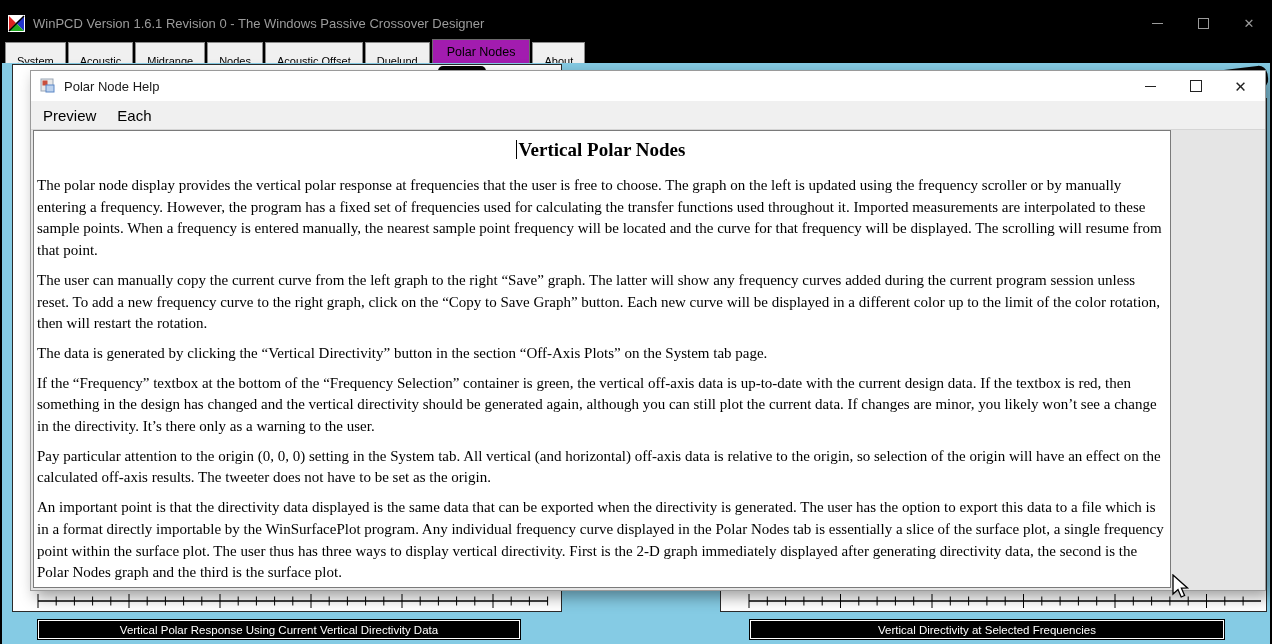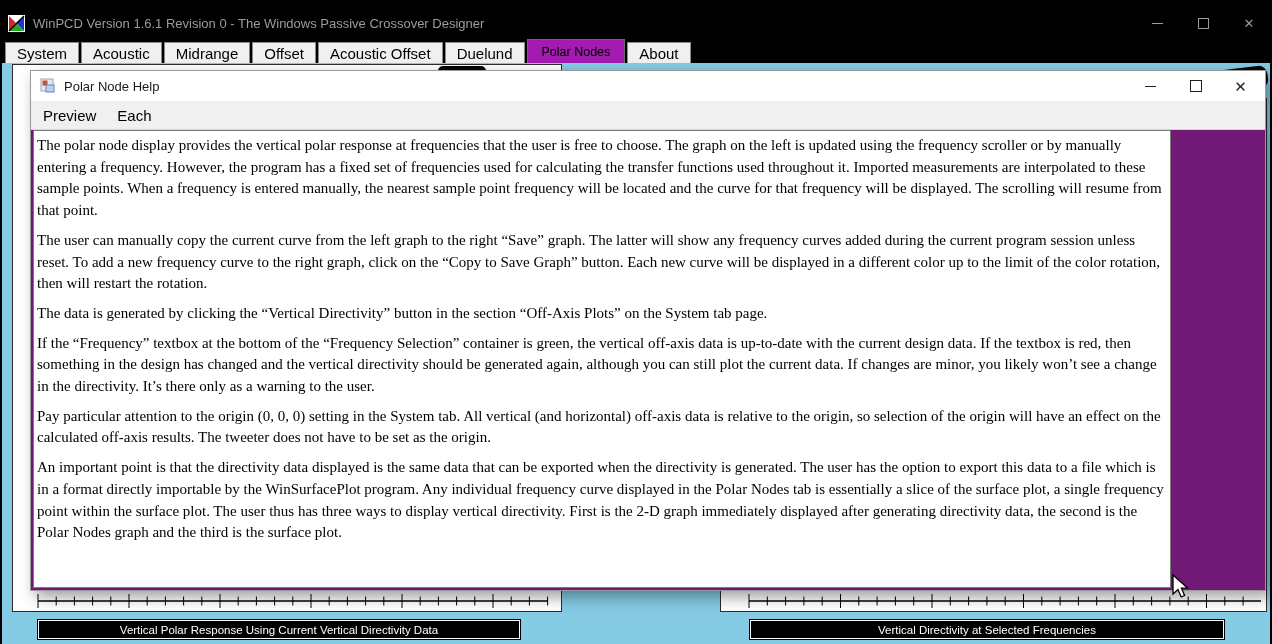--- a/index.html
+++ b/index.html
@@ -11,42 +11,42 @@
   .app-icon{width:17px;height:17px;margin-left:8px;flex:0 0 auto;}
   .title-text{color:#9b9b9b;font-size:13px;margin-left:8px;white-space:nowrap;}
   .win-controls{position:absolute;right:0;top:0;height:31px;display:flex;}
   .win-btn{width:46px;height:31px;display:flex;align-items:center;justify-content:center;cursor:default;}
   .glyph-min{width:11px;height:1px;background:#9b9b9b;}
   .glyph-max{width:9px;height:9px;border:1px solid #9b9b9b;}
   .glyph-close{color:#9b9b9b;font-size:13px;line-height:13px;}
 
   
   .tabstrip{position:absolute;left:0;top:31px;width:1272px;height:24px;background:#000;display:flex;align-items:flex-end;padding-left:5px;box-sizing:border-box;}
-  .tab{background:#f0f0f0;color:#000;font-size:15px;height:21px;line-height:21px;padding:0 11px;margin-right:2px;border:1px solid #8a8a8a;border-bottom:none;box-sizing:border-box;}
+  .tab{background:#f0f0f0;color:#000;font-size:11px;height:21px;line-height:21px;padding:8px 11px;margin-right:2px;border:1px solid #8a8a8a;border-bottom:none;box-sizing:border-box;}
   .tab.active{background:#a21caf;height:24px;line-height:24px;padding:0 14px;font-size:12.5px;border-color:#6a6a6a;position:relative;z-index:3;}
 
   
   .main{position:absolute;left:0;top:55px;width:1272px;height:589px;background:#85cbe4;border-left:2px solid #000;border-right:2px solid #000;box-sizing:border-box;}
   .bottom-strip{position:absolute;left:0;top:637px;width:1272px;height:7px;background:#000;}
 
   .panel{position:absolute;background:#fff;border:1px solid #2b2b2b;box-sizing:border-box;}
   #left-panel{left:10px;top:1px;width:550px;height:548px;}
   #right-panel{left:718px;top:35px;width:547px;height:514px;}
   .panel svg{position:absolute;left:0;top:0;}
 
   .badge{position:absolute;left:1212px;top:5px;width:54px;height:23px;background:#050505;border-radius:9px;transform:rotate(-7deg);display:flex;align-items:center;justify-content:center;z-index:4;}
   .badge span{color:#d8b233;font-size:11px;font-weight:bold;font-style:italic;letter-spacing:.5px;}
 
   .caption-bar{position:absolute;top:557px;height:19px;background:#000;border:1px solid #fff;outline:1px solid #000;box-sizing:border-box;display:flex;align-items:center;justify-content:center;z-index:2;}
   #caption-left{left:36px;width:482px;}
   #caption-right{left:748px;width:474px;}
   .caption-bar span{color:#fff;font-size:11.5px;white-space:nowrap;}
 
   
-  .dialog{position:absolute;left:28px;top:7px;width:1236px;height:521px;background:#701a75;border:1px solid #9a9a9a;box-sizing:border-box;box-shadow:5px 6px 14px rgba(0,0,0,.38);z-index:10;}
+  .dialog{position:absolute;left:28px;top:7px;width:1236px;height:521px;background:#e5e5e5;border:1px solid #9a9a9a;box-sizing:border-box;box-shadow:5px 6px 14px rgba(0,0,0,.38);z-index:10;}
   .dlg-titlebar{position:absolute;left:0;top:0;width:100%;height:30px;background:#fff;display:flex;align-items:center;}
   .dlg-icon{width:16px;height:16px;margin-left:9px;flex:0 0 auto;}
   .dlg-title{font-size:13px;color:#1a1a1a;margin-left:8px;}
   .dlg-controls{position:absolute;right:2px;top:0;height:30px;display:flex;}
   .dlg-btn{width:45px;height:30px;display:flex;align-items:center;justify-content:center;}
   .dlg-min{width:11px;height:1px;background:#222;}
   .dlg-max{width:10px;height:10px;border:1.4px solid #222;}
   .dlg-close{color:#222;font-size:15px;line-height:15px;}
   .dlg-menubar{position:absolute;left:0;top:30px;width:100%;height:29px;background:#f0f0f0;border-bottom:1px solid #d5d5d5;display:flex;align-items:center;box-sizing:border-box;}
   .menu-item{font-size:15px;color:#000;padding:0 9px;height:25px;line-height:25px;margin-left:3px;}
@@ -82,21 +82,21 @@
       <div class="win-btn">
           <span class="glyph-close">✕</span>
         </div>
     </div>
   </div>
 
   <div class="tabstrip">
     <div class="tab">System</div>
     <div class="tab">Acoustic</div>
     <div class="tab">Midrange</div>
-    <div class="tab">Offset</div>
+    <div class="tab">Nodes</div>
     <div class="tab">Acoustic Offset</div>
     <div class="tab">Duelund</div>
     <div class="tab active">Polar Nodes</div>
     <div class="tab">About</div>
   </div>
 
   <div class="main">
 
     <div class="panel" id="left-panel">
       <svg id="left-gfx" width="548" height="546" viewBox="0 0 548 546">
@@ -222,20 +222,21 @@
           <div class="dlg-btn">
               <span class="dlg-close">✕</span>
             </div>
         </div>
       </div>
       <div class="dlg-menubar">
         <span class="menu-item">Preview</span>
         <span class="menu-item">Each</span>
       </div>
       <div class="rtf">
+        <h1><span class="caret"></span><span>Vertical Polar Nodes</span></h1>
         <p>The polar node display provides the vertical polar response at frequencies that the user is free to choose. The graph on the left is updated using the frequency scroller or by manually entering a frequency. However, the program has a fixed set of frequencies used for calculating the transfer functions used throughout it. Imported measurements are interpolated to these sample points. When a frequency is entered manually, the nearest sample point frequency will be located and the curve for that frequency will be displayed. The scrolling will resume from that point.</p>
         <p>The  user can manually copy the current curve from the left graph to the right “Save” graph. The latter will show any frequency curves added during the current program session unless reset. To add a new frequency curve to the right graph, click on the “Copy to Save Graph” button. Each new curve will be displayed in a different color up to the limit of the color rotation, then will restart the rotation.</p>
         <p>The data is generated by clicking the “Vertical Directivity” button in the section “Off-Axis Plots” on the System tab page.</p>
         <p>If the “Frequency” textbox at the bottom of the  “Frequency Selection” container  is green, the vertical off-axis data is up-to-date with the current design data. If the textbox is red, then something in the design has changed and the vertical directivity should be generated again, although you can still plot the current data. If changes are minor, you likely won’t see a change in the directivity. It’s there only as a warning to the user.</p>
         <p>Pay particular attention to the origin (0, 0, 0) setting in the System tab. All vertical (and horizontal) off-axis data is relative to the origin, so selection of the origin will have an effect on the calculated off-axis results. The tweeter does not have to be set as the origin.</p>
         <p>An important point is that the directivity data displayed is the same data that can be exported when the directivity is generated. The user has the option to export this data to a file which is in a format directly importable by the WinSurfacePlot program. Any individual frequency curve displayed in the Polar Nodes tab is essentially a slice of the surface plot, a single frequency point within the surface plot. The user thus has three ways to display vertical directivity. First is the 2-D graph immediately displayed after generating directivity data, the second is the Polar Nodes graph and the third is the surface plot.</p>
       </div>
     </div>
 
     <svg class="cursor" width="20" height="27" viewBox="0 0 20 27">

